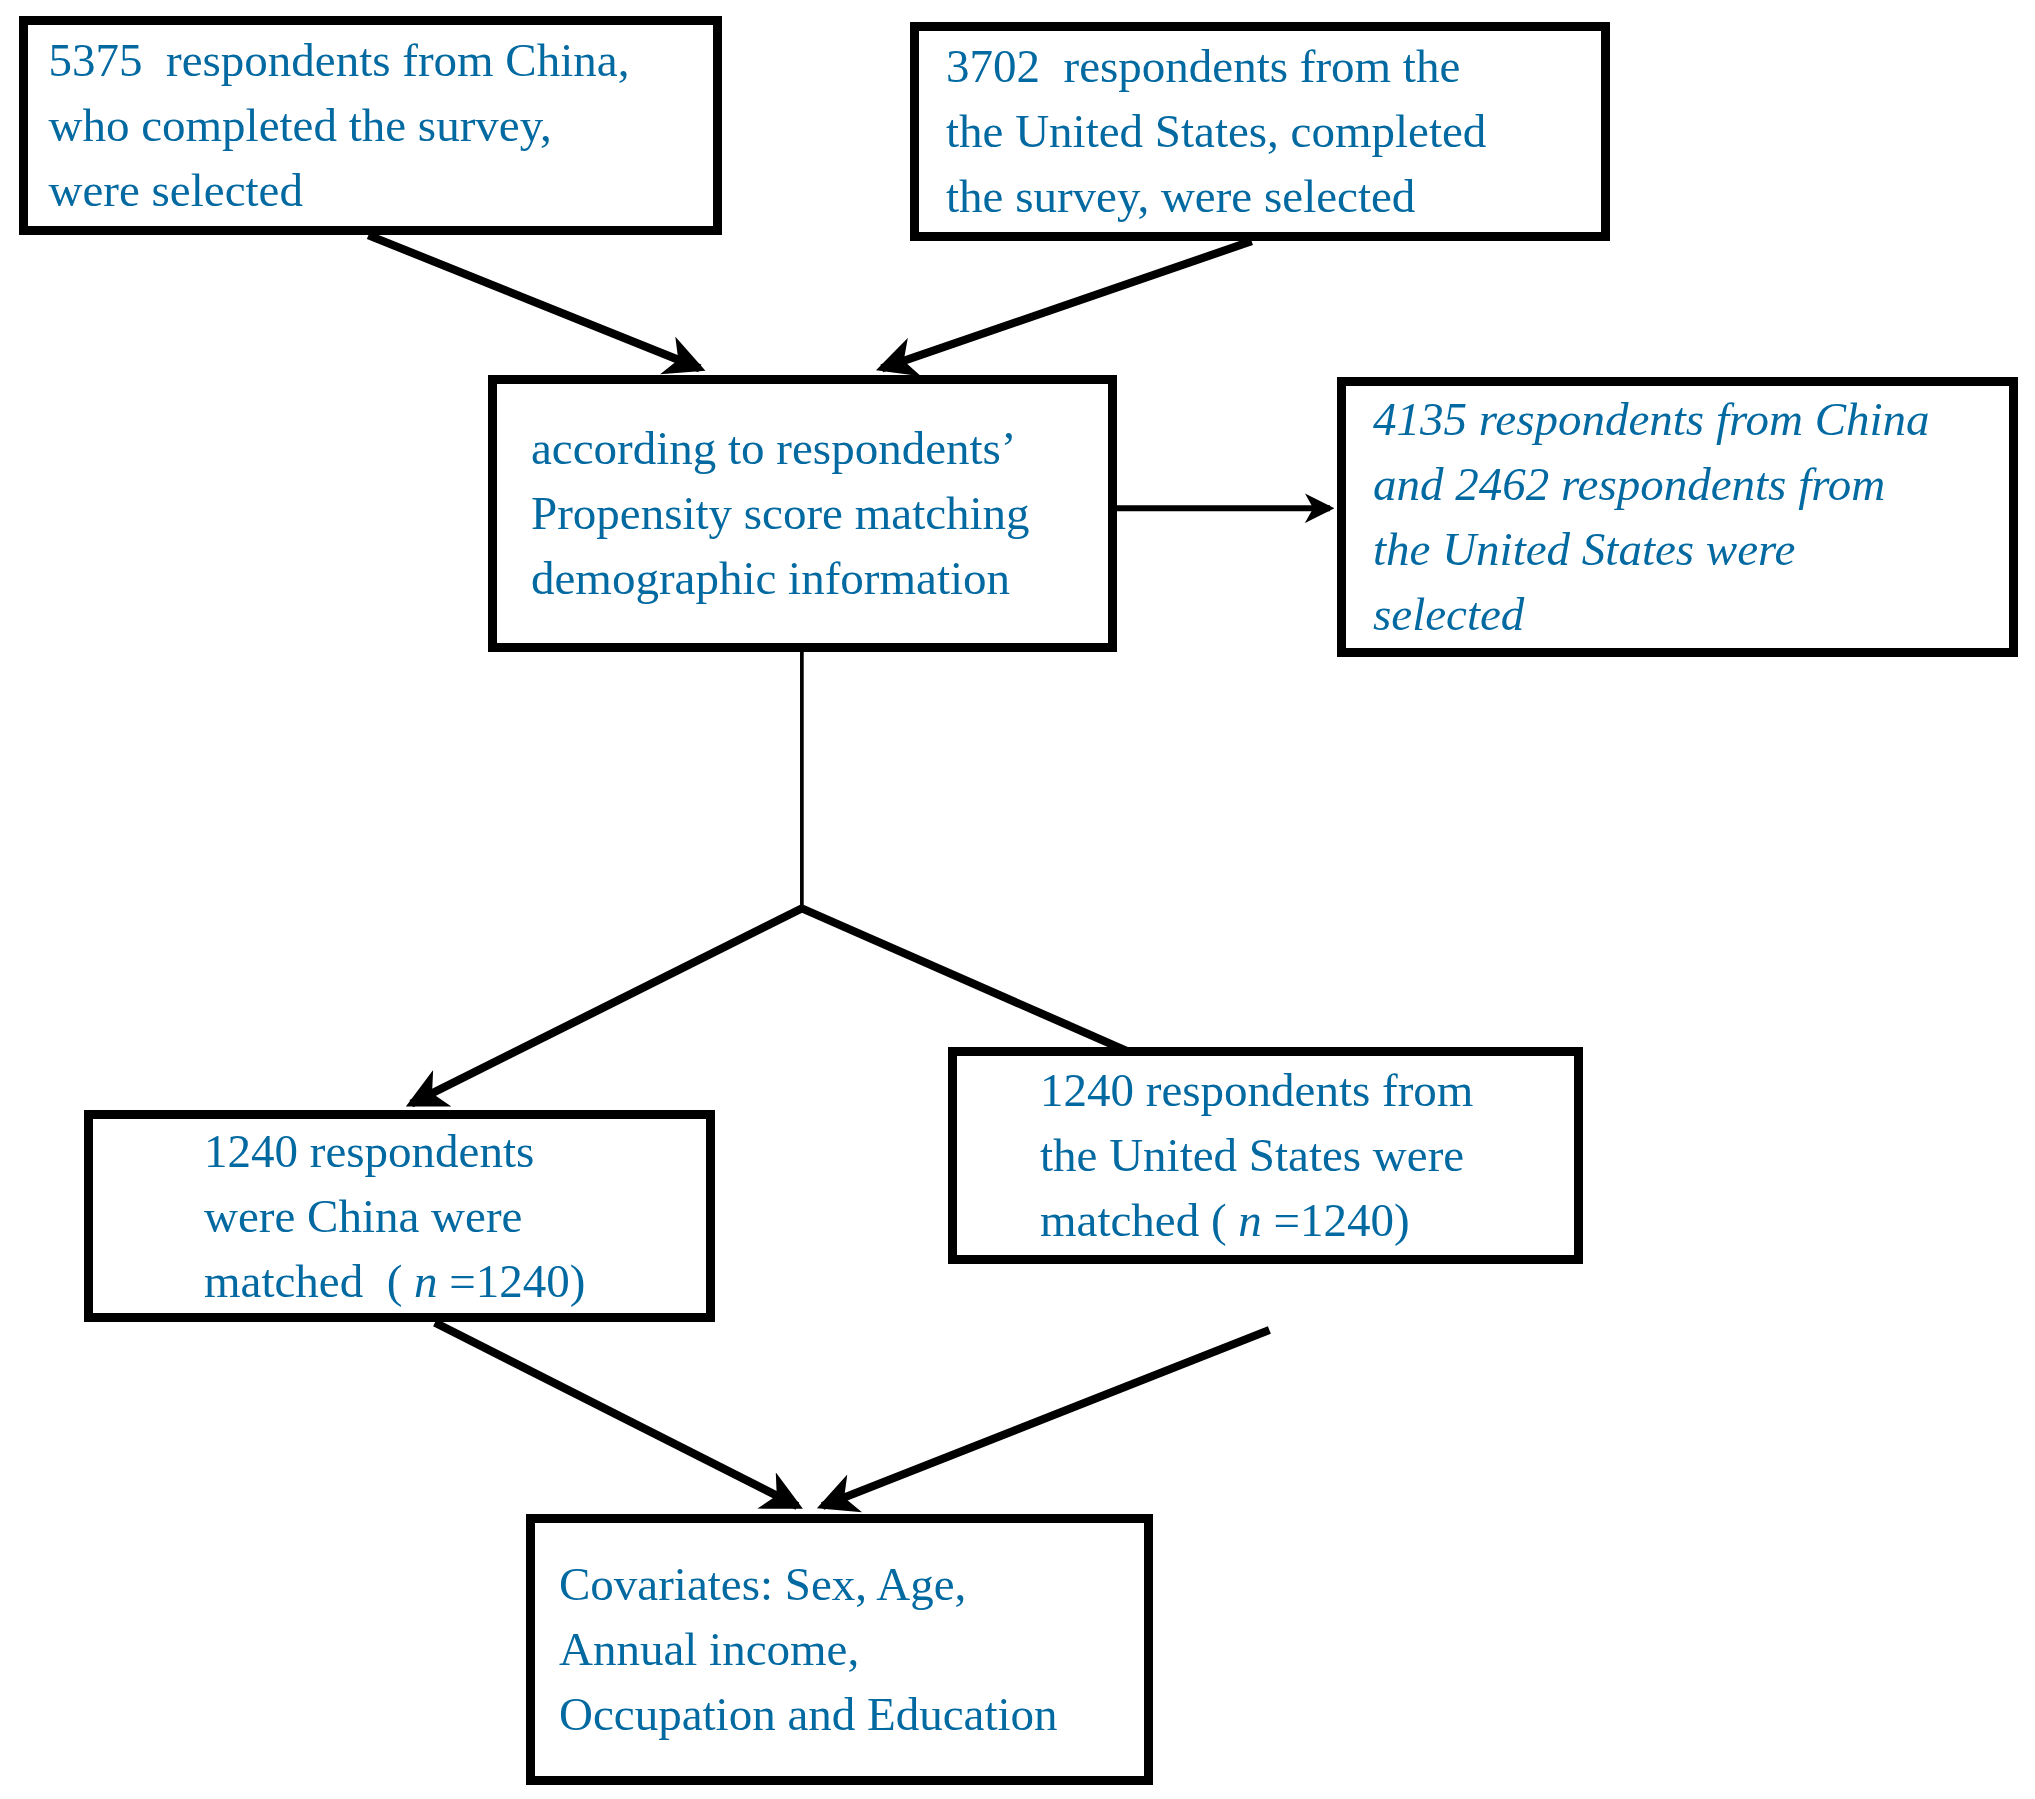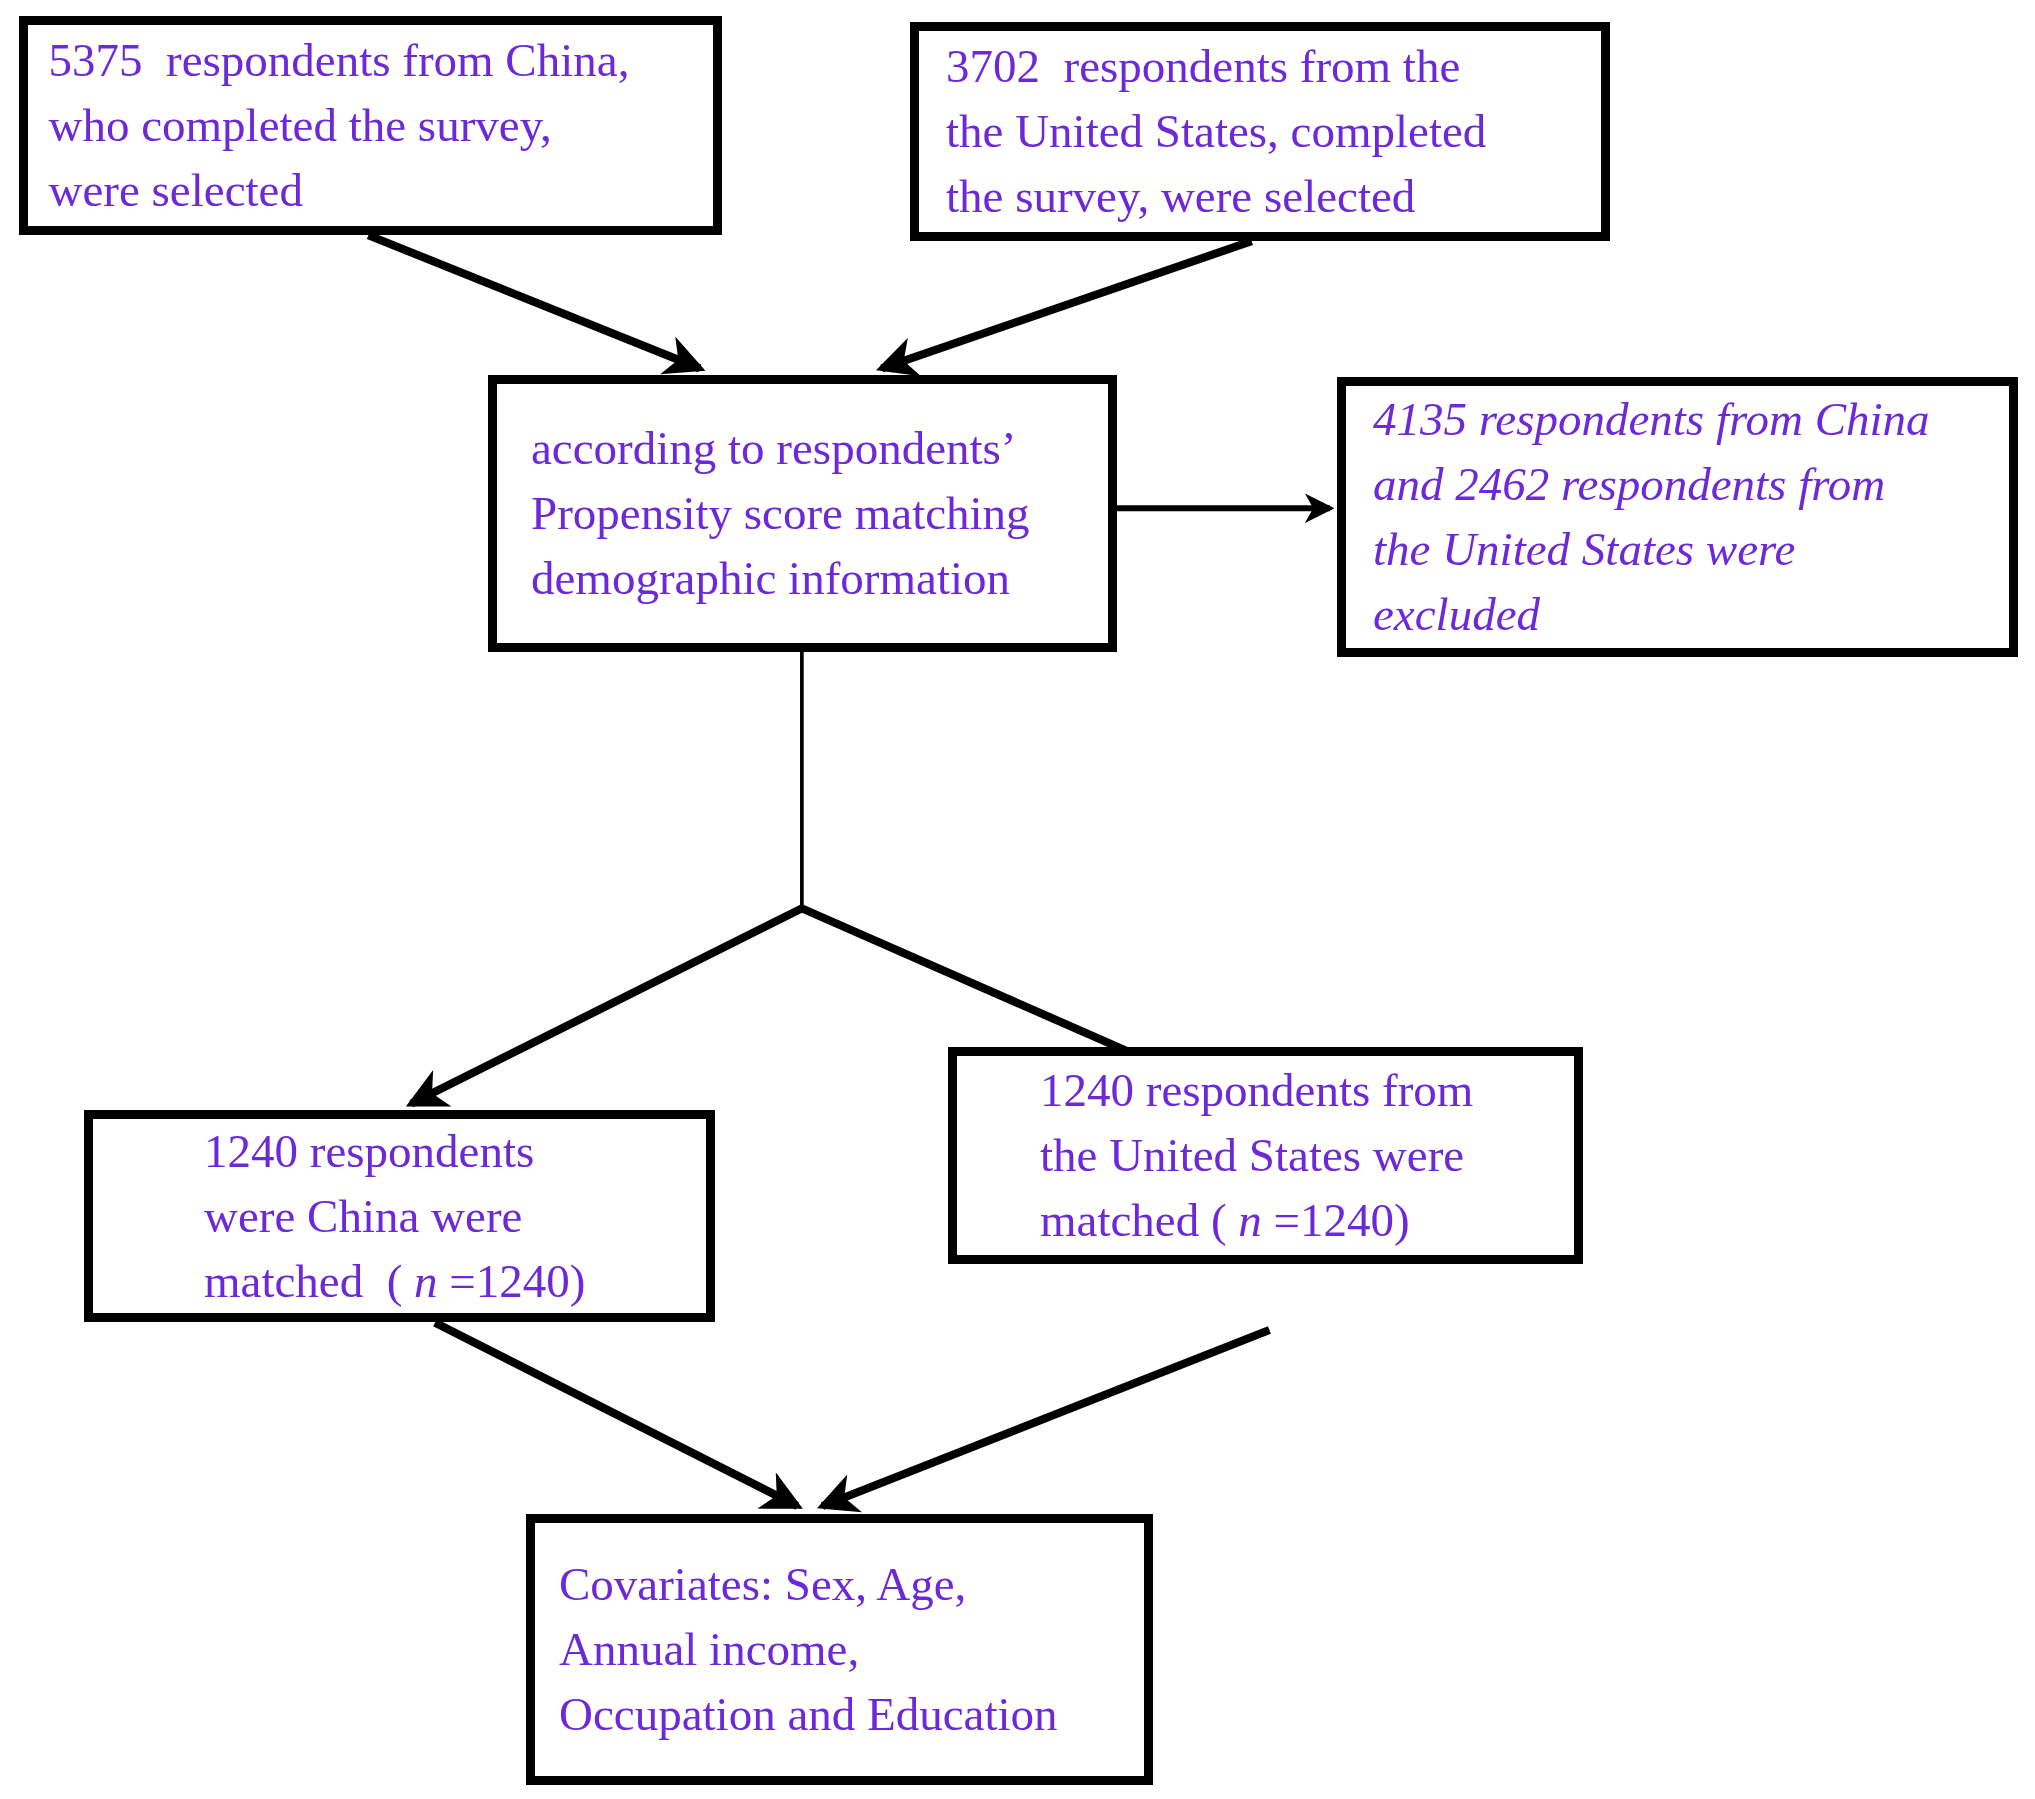--- a/index.html
+++ b/index.html
@@ -6,21 +6,21 @@
     margin: 0;
     padding: 0;
     background: #ffffff;
   }
   .canvas {
     position: relative;
     width: 2035px;
     height: 1799px;
     background: #ffffff;
     font-family: "Liberation Serif", serif;
-    color: #6d28d9;
+    color: #0369a1;
     overflow: hidden;
   }
   .arrow-layer {
     position: absolute;
     left: 0;
     top: 0;
     width: 2035px;
     height: 1799px;
   }
   .box {
@@ -87,21 +87,21 @@
   <div class="box box-psm">
     <span class="line">according to respondents’</span>
     <span class="line">Propensity score matching</span>
     <span class="line">demographic information</span>
   </div>
 
   <div class="box box-excluded">
     <span class="line">4135 respondents from China</span>
     <span class="line">and 2462 respondents from</span>
     <span class="line">the United States were</span>
-    <span class="line">excluded</span>
+    <span class="line">selected</span>
   </div>
 
   <div class="box box-china-matched">
     <span class="line">1240 respondents</span>
     <span class="line">were China were</span>
     <span class="line"><span>matched  ( </span><i class="var">n</i><span> =1240)</span></span>
   </div>
 
   <div class="box box-us-matched">
     <span class="line">1240 respondents from</span>

